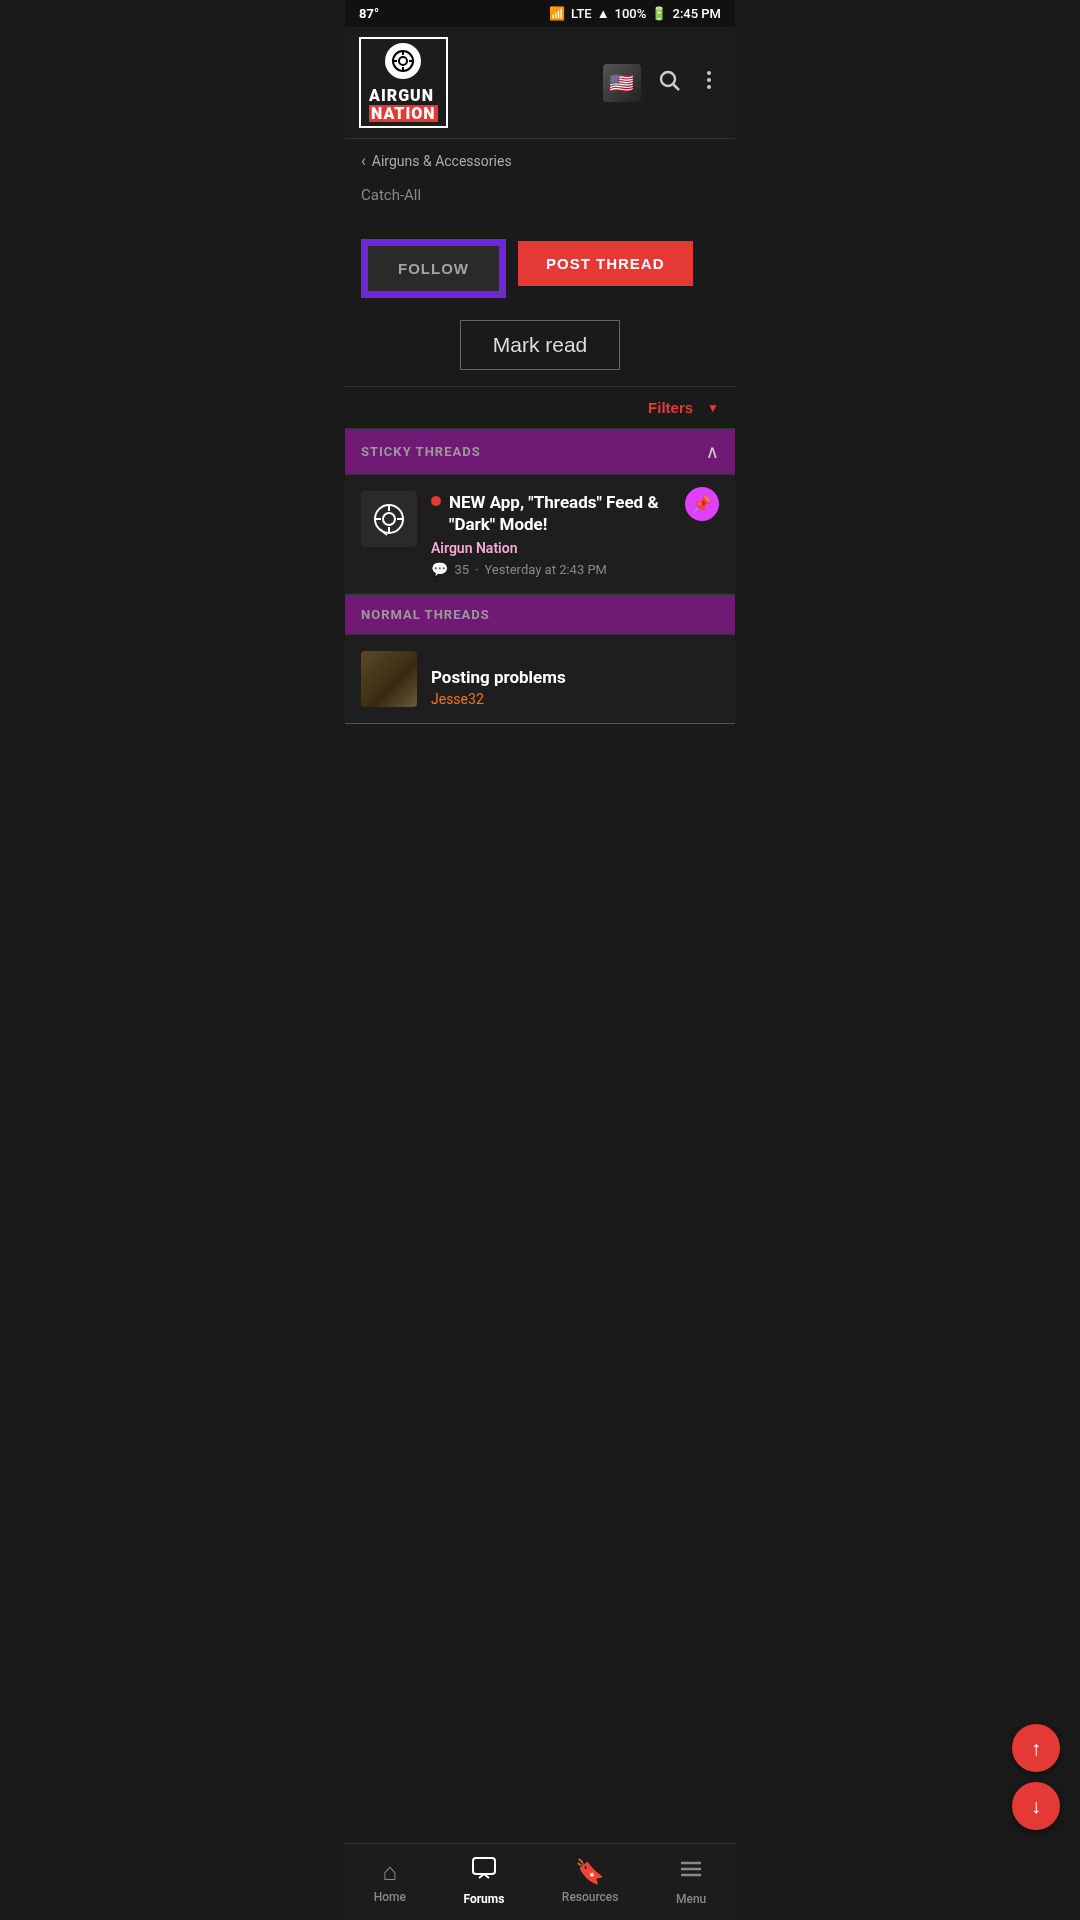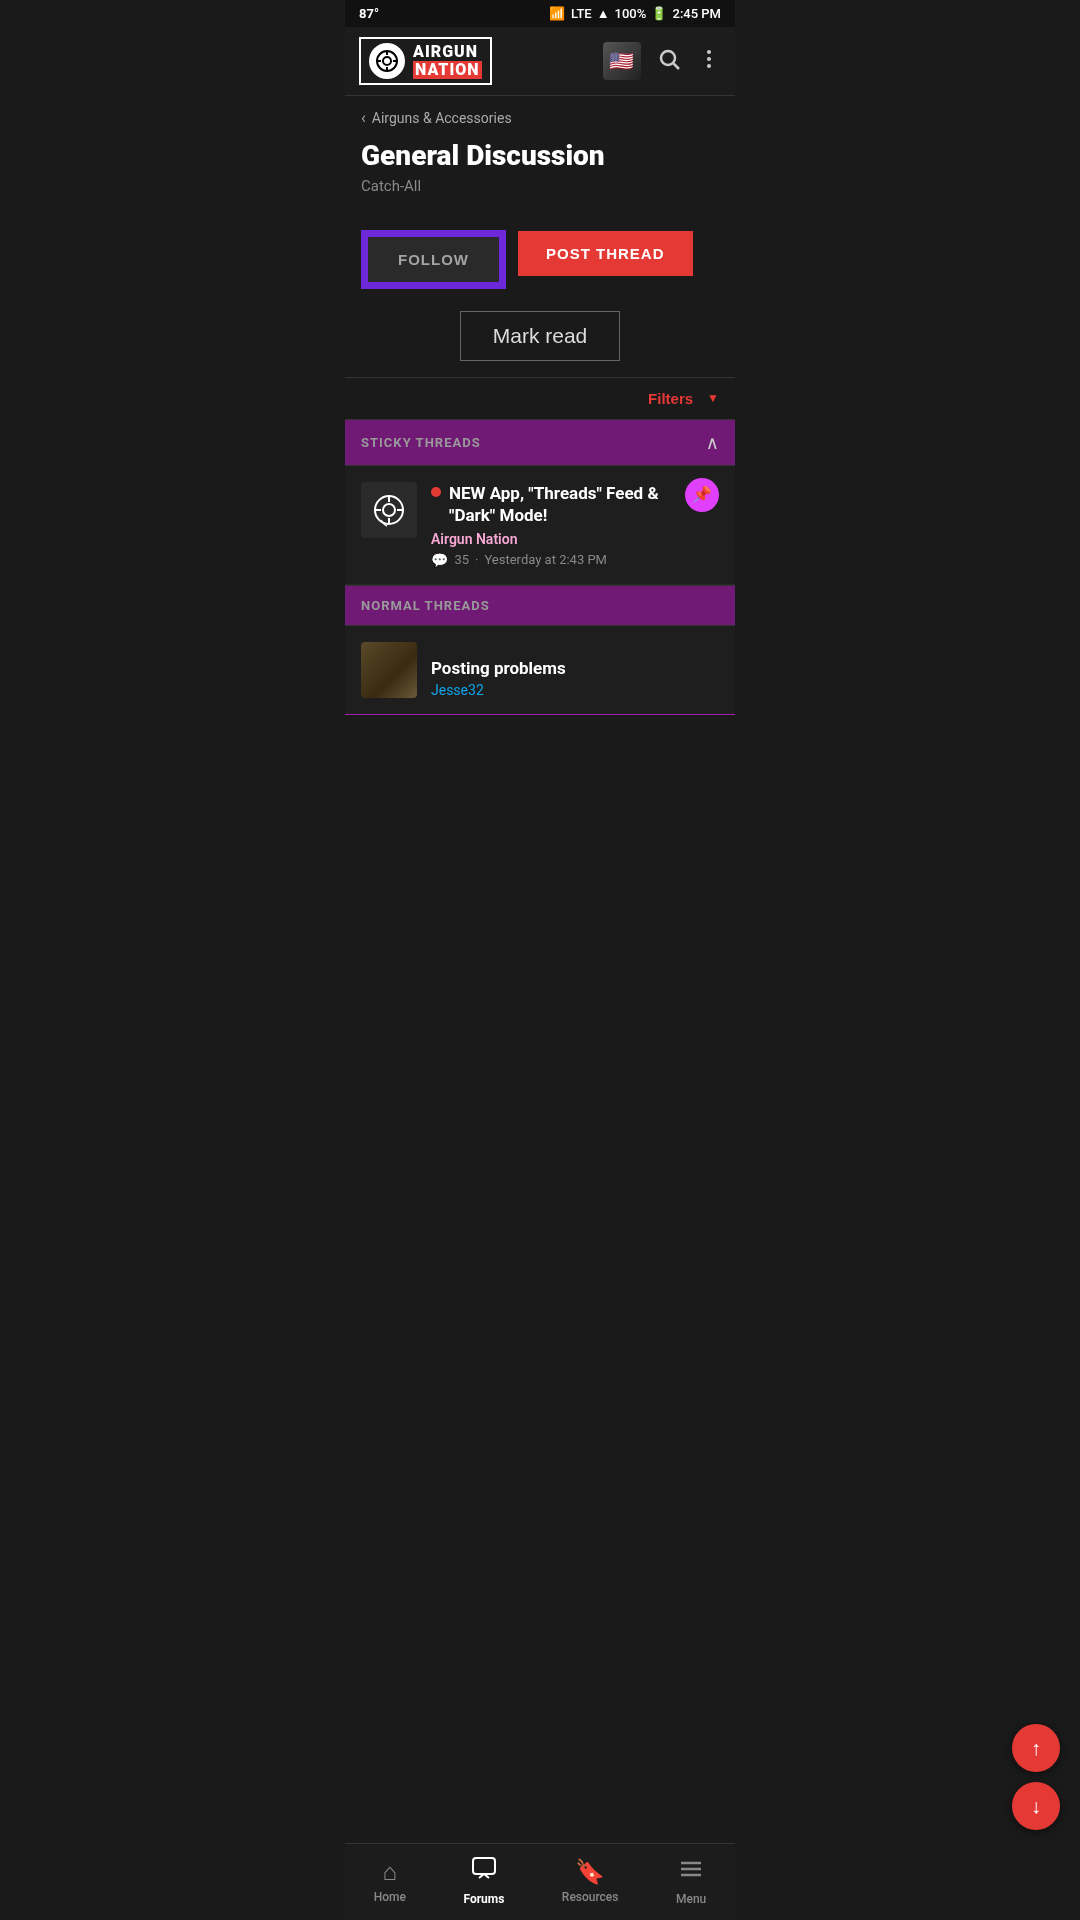--- a/index.html
+++ b/index.html
@@ -36,20 +36,21 @@
       justify-content: space-between;
       padding: 10px 14px;
       border-bottom: 1px solid #333;
     }
     .logo-box {
       border: 2px solid #fff;
       display: flex;
       align-items: center;
       padding: 4px 8px;
       gap: 8px;
+      flex-direction: column;
     }
     .logo-icon {
       width: 36px;
       height: 36px;
       background: #fff;
       border-radius: 50%;
       display: flex;
       align-items: center;
       justify-content: center;
       color: #000;
@@ -253,21 +254,21 @@
       border-radius: 4px;
       display: flex; align-items: center; justify-content: center;
       flex-shrink: 0;
       overflow: hidden;
     }
     .thread-thumb-img {
       width: 100%; height: 100%;
       background: linear-gradient(135deg, #5a4a2a 0%, #3a2a10 60%, #6a5a3a 100%);
     }
     .normal-thread-title { color: #fff; font-size: 17px; font-weight: 700; }
-    .normal-thread-author { color: #0ea5e9; font-size: 14px; margin-top: 4px; }
+    .normal-thread-author { color: #f97316; font-size: 14px; margin-top: 4px; }
 
     
     .fab-container {
       position: fixed;
       bottom: 90px;
       right: 20px;
       display: flex;
       flex-direction: column;
       gap: 10px;
     }
@@ -359,21 +360,20 @@
     </span>
   </div>
 </div>
 
 <div class="breadcrumb">
   <span class="breadcrumb-arrow">‹</span>
   <span class="breadcrumb-text">Airguns &amp; Accessories</span>
 </div>
 
 <div class="page-title-section">
-  <div class="page-title">General Discussion</div>
   <div class="page-subtitle">Catch-All</div>
 </div>
 
 <div class="action-buttons">
   <button class="btn-follow">FOLLOW</button>
   <button class="btn-post-thread">POST THREAD</button>
 </div>
 
 <div class="mark-read-row">
   <button class="btn-mark-read">Mark read</button>

